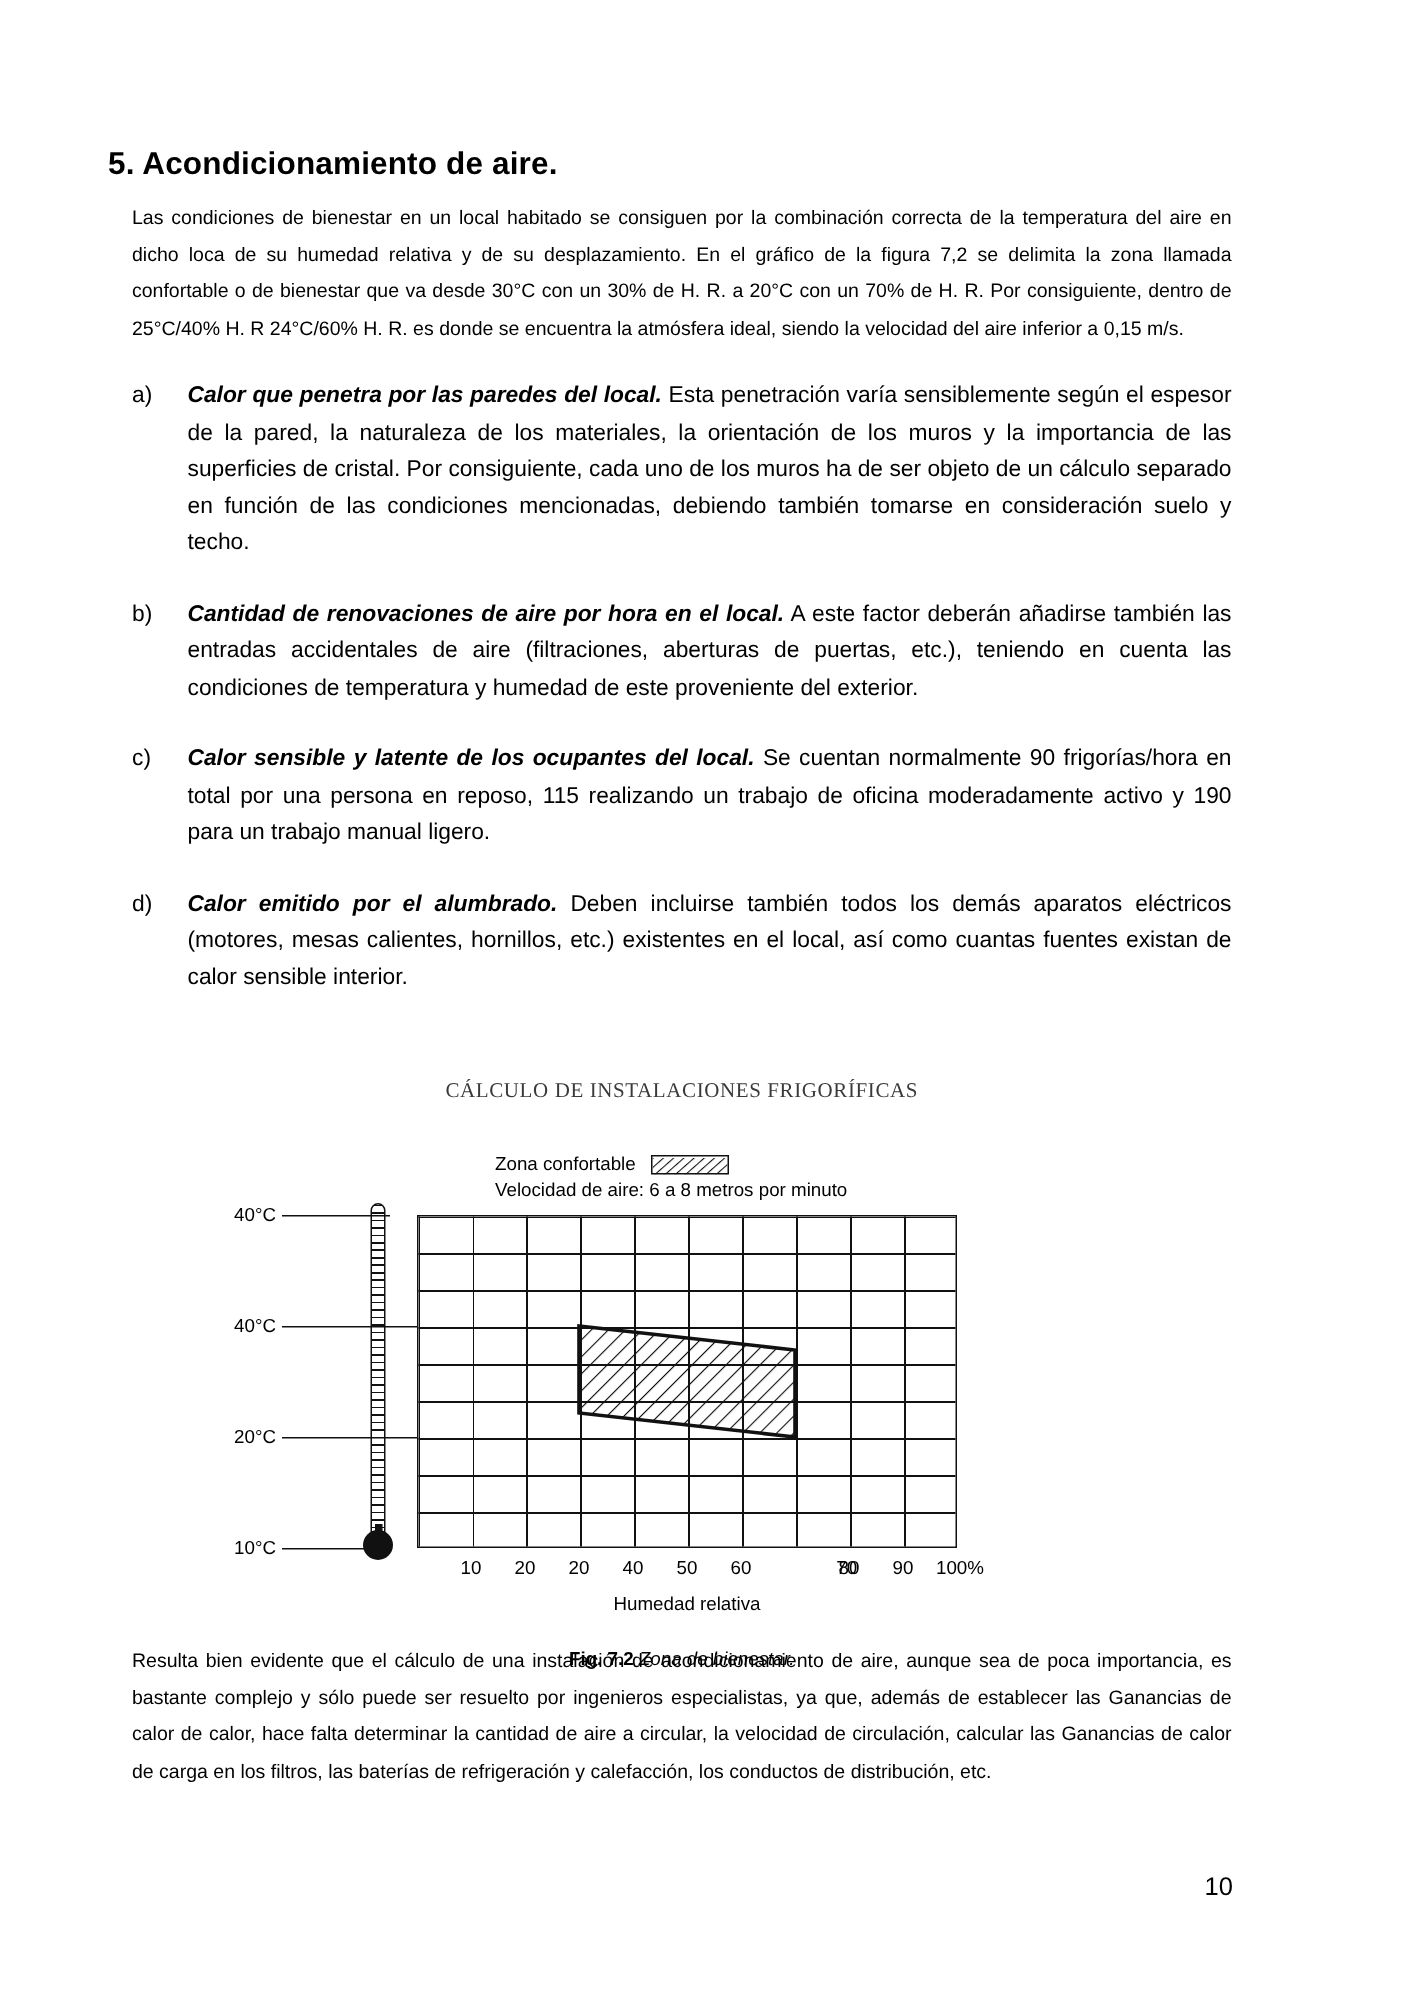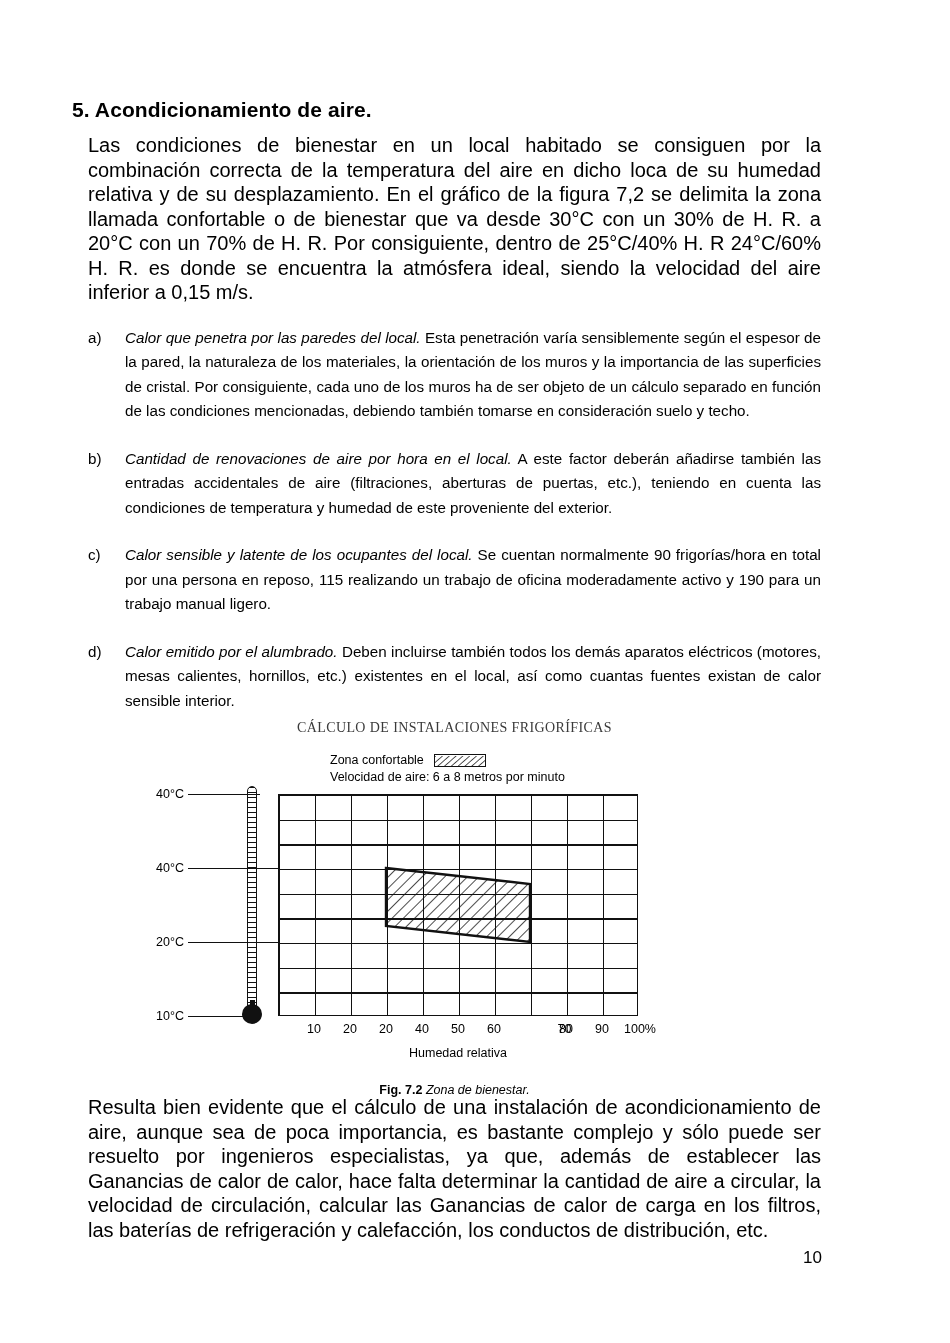--- a/index.html
+++ b/index.html
@@ -31,21 +31,21 @@
     letter-spacing: 0.1px;
   }
   .body-col {
     position: absolute;
     left: 88px;
     top: 133px;
     width: 733px;
   }
   p.para {
     margin: 0 0 19px 0;
-    font-size: 20px;
+    font-size: 13px;
     line-height: 24.5px;
     text-align: justify;
     text-justify: inter-word;
   }
   p.para.last-in-block { margin-bottom: 0; }
 
   .list {
     margin: 21px 0 0 0;
     padding: 0;
     list-style: none;
@@ -59,38 +59,38 @@
     text-align: justify;
   }
   .list li .marker {
     position: absolute;
     left: 0;
     top: 0;
     width: 28px;
     font-size: 15.2px;
   }
   .list li .lead {
-    font-weight: normal;
+    font-weight: bold;
     font-style: italic;
   }
 
   
   .figure {
     position: absolute;
     left: 88px;
     top: 720px;
     width: 733px;
   }
   .fig-title {
     text-align: center;
     font-family: "Liberation Serif", serif;
     font-size: 14px;
     letter-spacing: 0.4px;
     color: #3a3a3a;
-    margin-bottom: 16px;
+    margin-bottom: 32px;
   }
   .fig-canvas {
     position: relative;
     width: 733px;
     height: 320px;
     margin: 11px auto;
   }
   .fig-caption {
     text-align: center;
     font-size: 12.5px;

